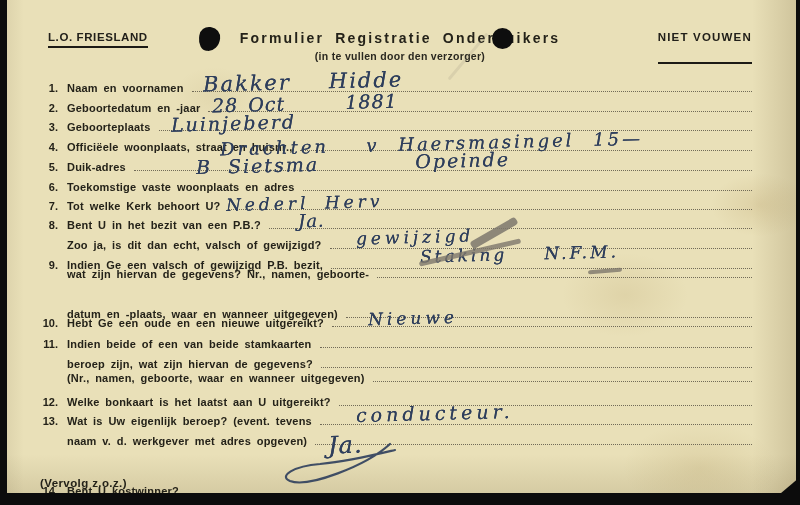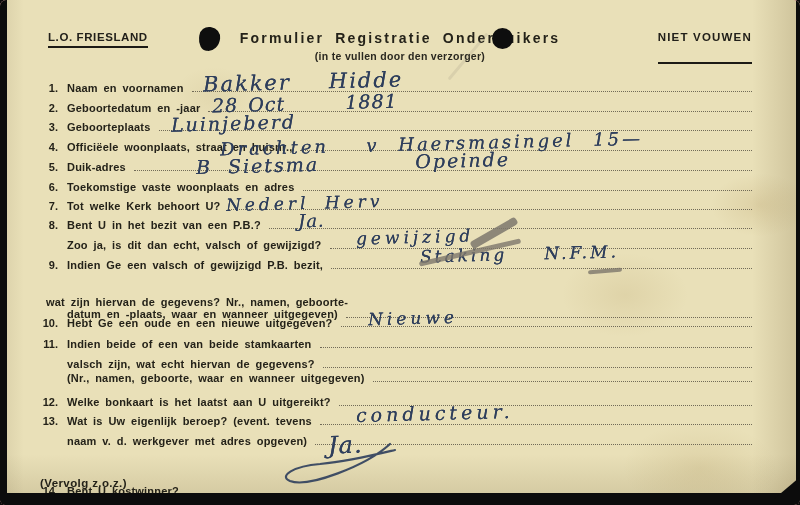--- a/index.html
+++ b/index.html
@@ -1,17 +1,17 @@
 <!DOCTYPE html>
 <html><head>
 <meta charset="utf-8">
 <style>
   html,body{margin:0;padding:0;background:#0c0c0c;}
   .scan{position:relative;width:800px;height:505px;overflow:hidden;background:#ec4899;
-        font-family:"Liberation Sans",sans-serif;border-radius:6px;}
+        font-family:"Liberation Sans",sans-serif;}
   .paper{position:absolute;left:0;top:0;width:800px;height:505px;
     background:
       radial-gradient(90px 60px at 625px 295px, rgba(150,120,55,.12), rgba(150,120,55,0) 70%),
       radial-gradient(70px 45px at 760px 205px, rgba(150,115,50,.15), rgba(150,115,50,0) 70%),
       radial-gradient(110px 65px at 700px 468px, rgba(150,120,55,.14), rgba(150,120,55,0) 70%),
       radial-gradient(60px 40px at 215px 95px, rgba(140,110,50,.08), rgba(140,110,50,0) 70%),
       linear-gradient(to right, rgba(70,55,20,.10), rgba(0,0,0,0) 3%, rgba(0,0,0,0) 94%, rgba(90,70,30,.18) 99.5%),
       linear-gradient(to bottom, rgba(0,0,0,0) 90%, rgba(90,70,30,.16) 99%),
       #e9e0b8;}
   
@@ -117,43 +117,43 @@
         <div class="row" style="top: 235px;">
           <span class="num"></span>
           <span class="lbl">Zoo ja, is dit dan echt, valsch of gewijzigd?</span>
           <span class="leader"></span>
         </div>
         <div class="row" style="top: 255px;">
           <span class="num">9.</span>
           <span class="lbl">Indien Ge een valsch of gewijzigd P.B. bezit,</span>
           <span class="leader"></span>
         </div>
-        <div class="row" style="top: 276px; flex-direction: column;">
+        <div class="row" style="top: 264px;">
           <span class="num"></span>
           <span class="lbl">wat zijn hiervan de gegevens? Nr., namen, geboorte-</span>
           <span class="leader"></span>
         </div>
         <div class="row" style="top: 304px; justify-content: space-between;">
           <span class="num"></span>
           <span class="lbl">datum en -plaats, waar en wanneer uitgegeven)</span>
           <span class="leader"></span>
         </div>
         <div class="row" style="top: 313px; justify-content: flex-end;">
           <span class="num">10.</span>
-          <span class="lbl">Hebt Ge een oude en een nieuwe uitgegeven?</span>
+          <span class="lbl">Hebt Ge een oude en een nieuwe uitgereikt?</span>
           <span class="leader"></span>
         </div>
         <div class="row" style="top: 334px;">
           <span class="num">11.</span>
           <span class="lbl">Indien beide of een van beide stamkaarten</span>
           <span class="leader"></span>
         </div>
         <div class="row" style="top: 354px;">
           <span class="num"></span>
-          <span class="lbl">valsch zijn, wat echt hiervan de gegevens?</span>
+          <span class="lbl">beroep zijn, wat zijn hiervan de gegevens?</span>
           <span class="leader"></span>
         </div>
         <div class="row" style="top: 368px;">
           <span class="num"></span>
           <span class="lbl">(Nr., namen, geboorte, waar en wanneer uitgegeven)</span>
           <span class="leader"></span>
         </div>
         <div class="row" style="top: 392px;">
           <span class="num">12.</span>
           <span class="lbl">Welke bonkaart is het laatst aan U uitgereikt?</span>

